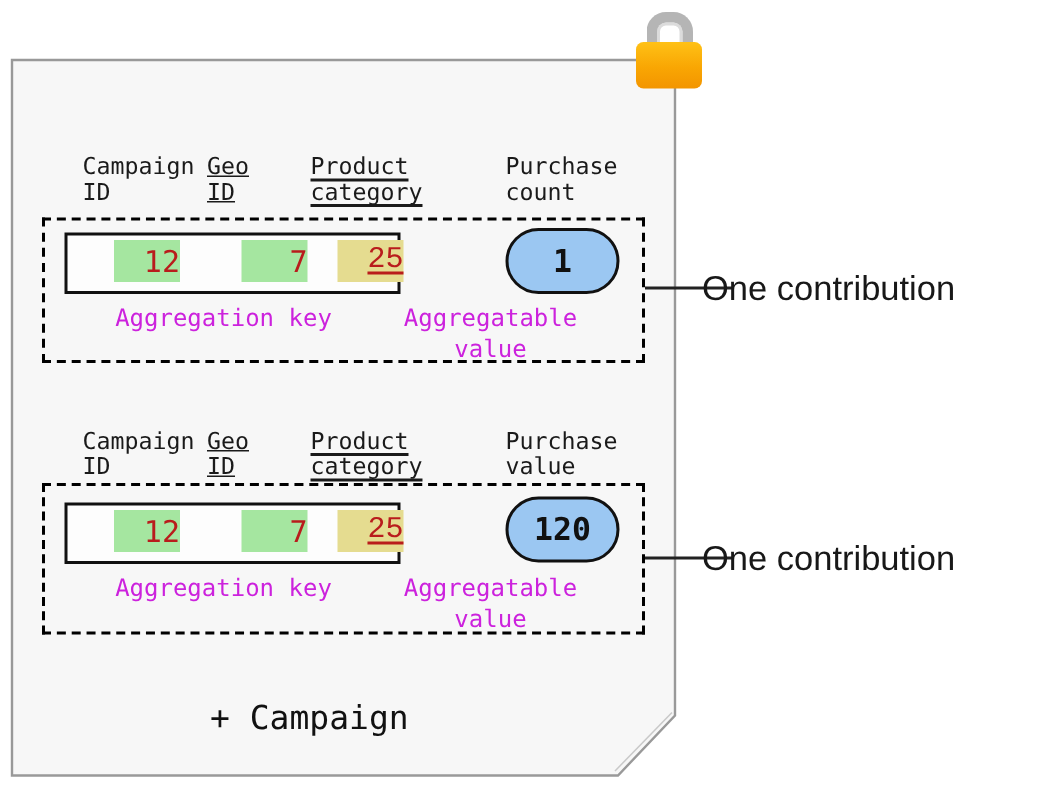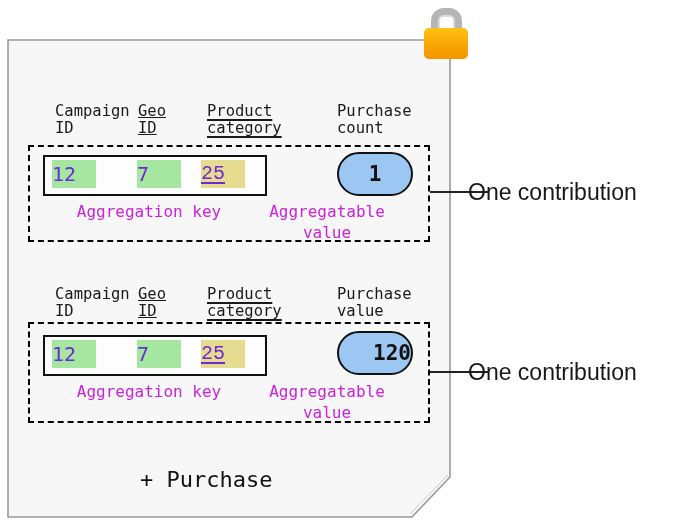--- a/index.html
+++ b/index.html
@@ -21,29 +21,29 @@
   .hdr.b{font-weight:normal;}
   .s1 .hdr{top:103px;} .s2 .hdr{top:286px;}
   .col-campaign{left:55px;} .col-geo{left:138px;text-decoration:underline;} .col-product{left:207px;} .col-purchase{left:337px;}
 
   
   .dash{position:absolute;left:28px;width:398px;border:2px dashed #000;background:transparent;}
   .s1 .dash{top:145px;height:93px;} .s2 .dash{top:322px;height:97px;}
 
   .keybox{position:absolute;left:13px;width:220px;height:37px;border:2.5px solid #111;background:#fdfdfd;}
   .s1 .keybox{top:8px;} .s2 .keybox{top:11px;}
-  .cell{position:absolute;top:3px;width:44px;height:28px;font-size:20px;line-height:28px;text-align:left;color:#6d28d9;}
+  .cell{position:absolute;top:3px;width:44px;height:28px;font-size:20px;line-height:28px;text-align:right;color:#b91c1c;margin-left:24px;}
   .cell.green{background:#a5e6a0;}
   .cell.yellow{background:#e5dc90;}
   .cell.u{text-decoration:underline;text-decoration-thickness:1.5px;text-underline-offset:3px;}
   .cell.c1{left:7px;} .cell.c2{left:92px;} .cell.c3{left:156px;font-family:Liberation Mono, monospace;}
 
   .pill{position:absolute;left:307px;width:72px;height:40px;border:2.5px solid #111;border-radius:23px;
         background:#9bc7f2;font-size:21px;font-weight:bold;line-height:40px;text-align:center;color:#111;}
-  .s1 .pill{top:5px;} .s2 .pill{top:7px;text-align:right;}
+  .s1 .pill{top:5px;} .s2 .pill{top:7px;}
 
   .maglabel{position:absolute;color:#cc22dd;font-size:16px;line-height:21px;text-align:center;white-space:pre-line;}
   .agg-key{left:0;width:238px;}
   .s1 .agg-key{top:54px;} .s2 .agg-key{top:57px;}
   .agg-val{right:16px;width:170px;}
   .s1 .agg-val{top:54px;} .s2 .agg-val{top:57px;}
 
   
   .connector{position:absolute;left:430px;width:58px;height:0;border-top:2px solid #222;}
   .s1 .connector{top:191px;} .s2 .connector{top:371px;}
@@ -130,15 +130,15 @@
       <div class="pill">120</div>
       <div class="maglabel agg-key">Aggregation key</div>
       <div class="maglabel agg-val">Aggregatable
 value</div>
     </div>
 
     <div class="connector"></div>
     <div class="annotation">One contribution</div>
   </div>
 
-  <div class="metadata">+ Purchase</div>
+  <div class="metadata">+ Campaign</div>
 
 </div>
 
 </body></html>

